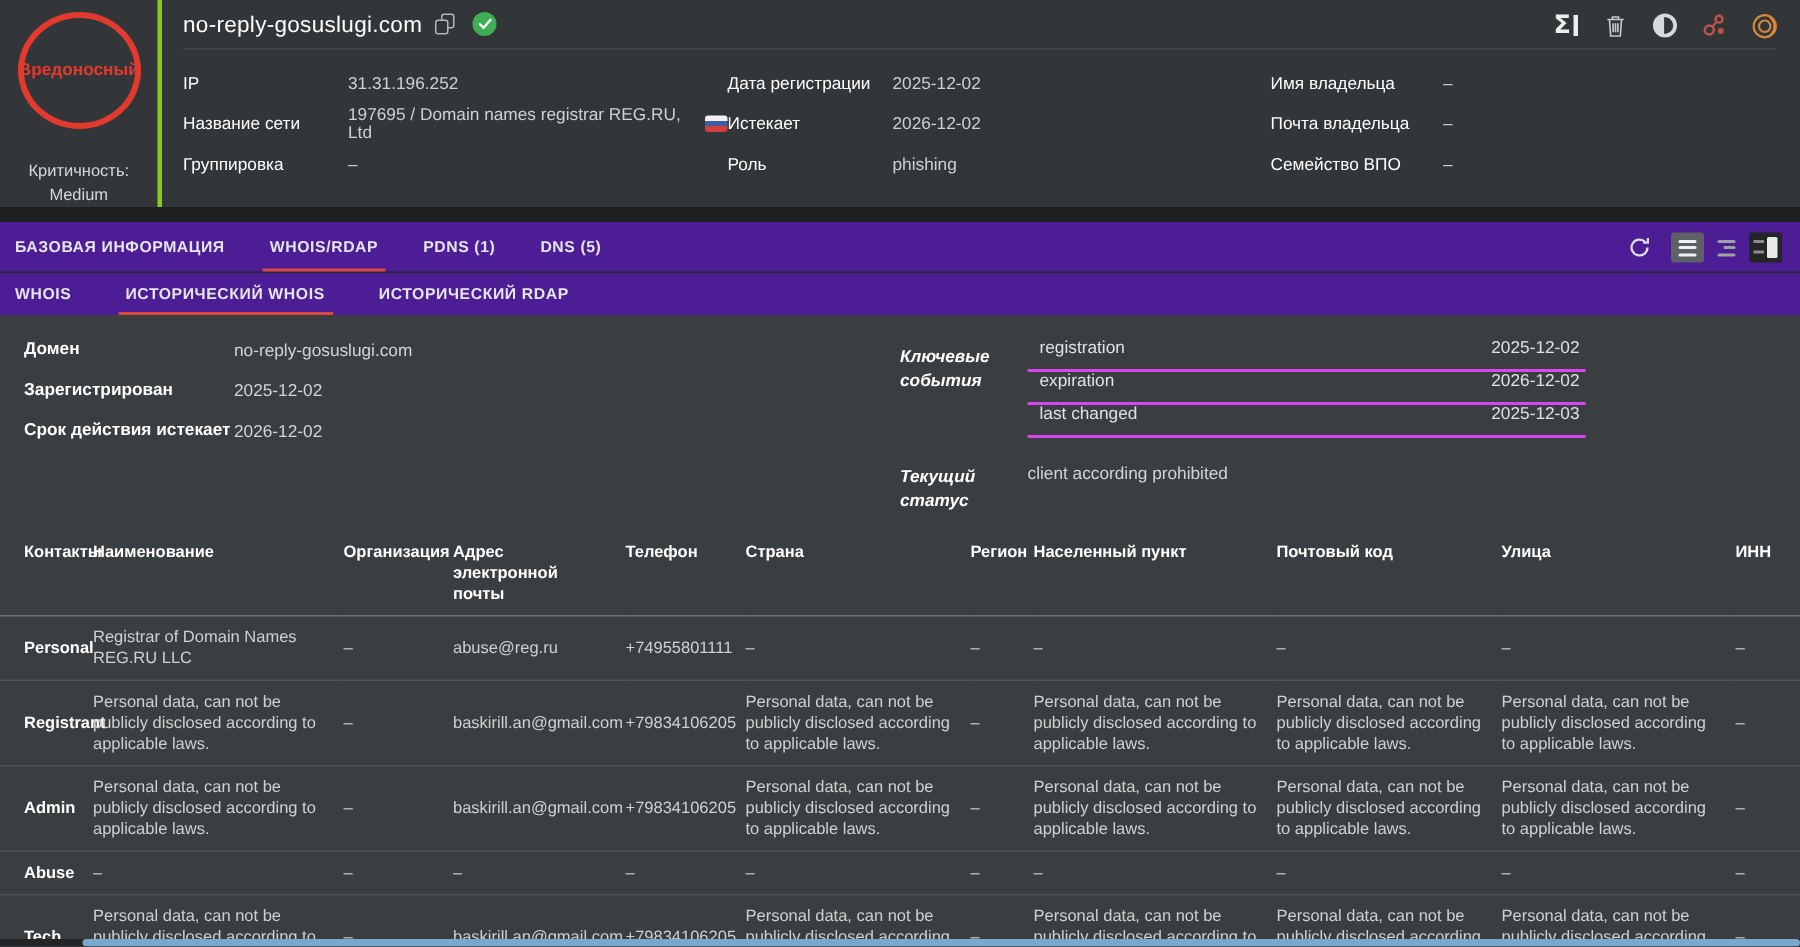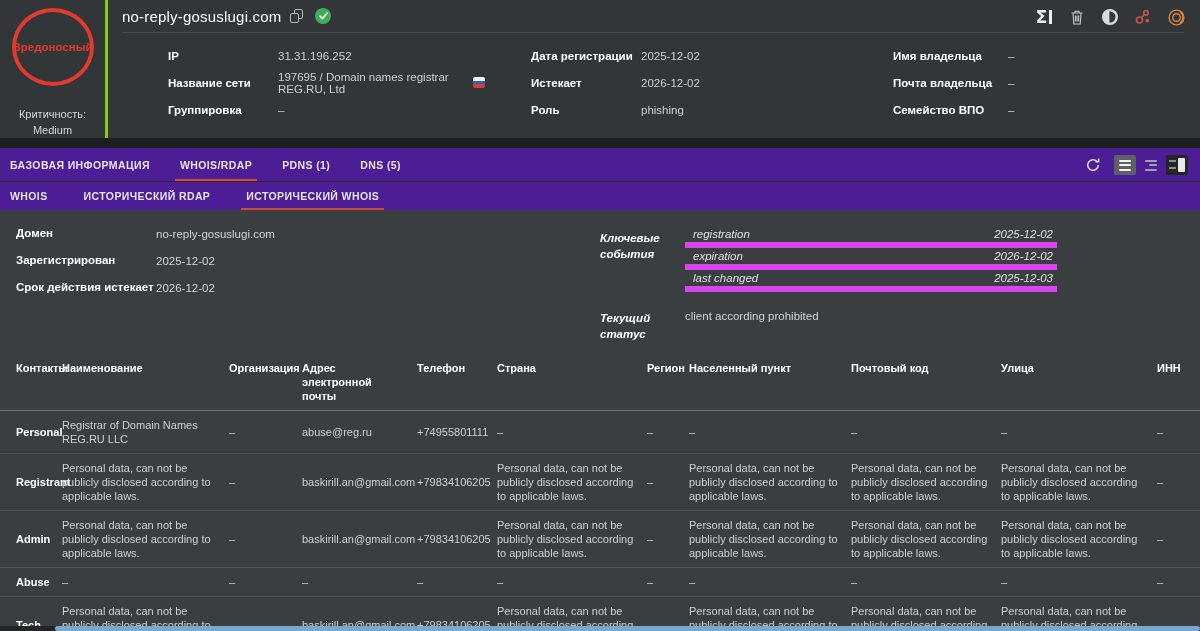--- a/index.html
+++ b/index.html
@@ -33,21 +33,21 @@
   }
   .toolbar { position:absolute; right:14px; top:7px; display:flex; align-items:center; gap:13px; }
   .tb-icon { width:20px; height:20px; display:flex; align-items:center; justify-content:center; cursor:pointer; }
   .sigma-logo { display:flex; align-items:center; }
   .sigma-logo .sg { color:#eceded; font-size:17px; font-weight:700; font-family:"DejaVu Sans",sans-serif; line-height:1; }
   .sigma-logo .sg-bar { width:3px; height:14px; background:#eceded; margin-left:2px; }
   .info-grid { display:flex; padding-top:9px; }
   .info-col { display:flex; flex-direction:column; }
   .info-col.c1 { width:363px; } .info-col.c2 { width:362px; } .info-col.c3 { flex:1; }
   .info-row { display:flex; align-items:center; height:27px; }
-  .info-label { font-size:11.5px; font-weight:700; color:#ffffff;margin-left:46px; }
+  .info-label { font-size:11.5px; font-weight:400; color:#ffffff; }
   .c1 .info-label { width:110px; flex:0 0 110px; }
   .c2 .info-label { width:110px; flex:0 0 110px; }
   .c3 .info-label { width:115px; flex:0 0 115px; }
   .info-value { font-size:11.5px; color:#cfd0d1; display:flex; align-items:center; }
   .flag-ru {
     display:inline-block; width:16px; height:11px; margin-left:7px; border-radius:2px;
     background:linear-gradient(to bottom,#f2f2f2 0 33%,#3d5da7 33% 66%,#d23f3f 66% 100%);
   }
   
   .gap-strip { height:10px; background:#1d1e1f; }
@@ -77,22 +77,22 @@
   .vt-btn.block-view .ln.t { top:5px; } .vt-btn.block-view .ln.b { top:12px; }
   
   .summary { display:flex; padding:16px 16px 0 16px; }
   .summary-left { width:584px; flex:0 0 584px; }
   .field-row { display:flex; align-items:center; margin-bottom:12px; }
   .field-label { width:140px; flex:0 0 140px; font-size:11.5px; font-weight:700; color:#ffffff; line-height:15px; }
   .field-value { font-size:11.5px; color:#d3d4d5; }
   .summary-right { flex:1; display:grid; grid-template-columns:85px 1fr; align-items:start; }
   .sr-label { font-size:11.5px; font-weight:700; color:#ffffff; line-height:16px; padding-top:4px; width:72px;font-style:italic; }
   .events-table { width:372px; }
-  .event-row { display:flex; justify-content:space-between; align-items:center;
-    height:22px; border-bottom:6px solid #d946ef; padding:0 4px 0 8px;font-style:italic; }
+  .event-row { display:flex; justify-content:space-between; 
+    height:22px; border-bottom:2px solid #d946ef; padding:0 4px 0 8px; }
   .event-name { font-size:11.5px; color:#e0e1e2; }
   .event-date { font-size:11.5px; color:#e0e1e2; }
   .summary-right .status-row { grid-column:1 / 3; display:grid; grid-template-columns:85px 1fr; margin-top:14px; }
   .status-value { font-size:11.5px; color:#d3d4d5; padding-top:4px; }
   
   .contacts { margin-top:12px; }
   table { width:100%; border-collapse:collapse; table-layout:fixed; }
   th { font-size:11px; font-weight:700; color:#ffffff; text-align:left; vertical-align:top;
     padding:7px 10px 7px 0; line-height:14px; border-bottom:1px solid #6e7173; }
   td { font-size:11px; color:#cfd0d1; vertical-align:middle; padding:7px 10px 7px 0;
@@ -241,22 +241,22 @@
         </span>
       <span class="vt-btn block-view">
           <span class="blk"></span>
           <span class="ln t"></span>
           <span class="ln b"></span>
         </span>
     </span>
   </div>
   <div class="tabs-secondary">
     <span class="tab">WHOIS</span>
+    <span class="tab active">ИСТОРИЧЕСКИЙ WHOIS</span>
     <span class="tab">ИСТОРИЧЕСКИЙ RDAP</span>
-    <span class="tab active">ИСТОРИЧЕСКИЙ WHOIS</span>
   </div>
 </div>
 
 <div class="summary">
   <div class="summary-left">
     <div class="field-row">
       <span class="field-label">Домен</span>
       <span class="field-value">no-reply-gosuslugi.com</span>
     </div>
     <div class="field-row">

